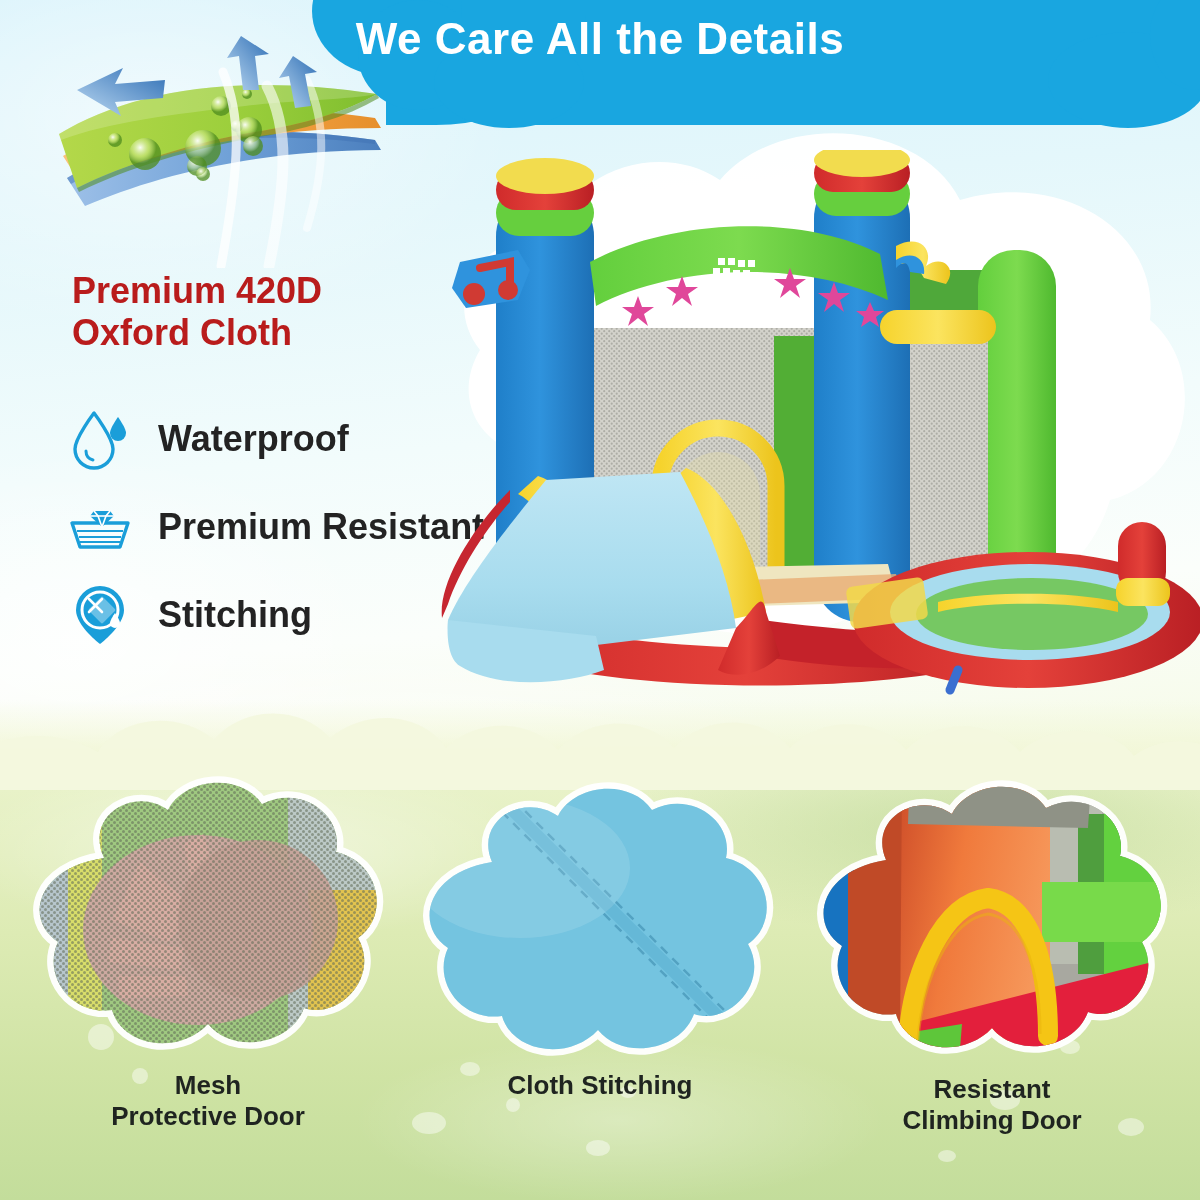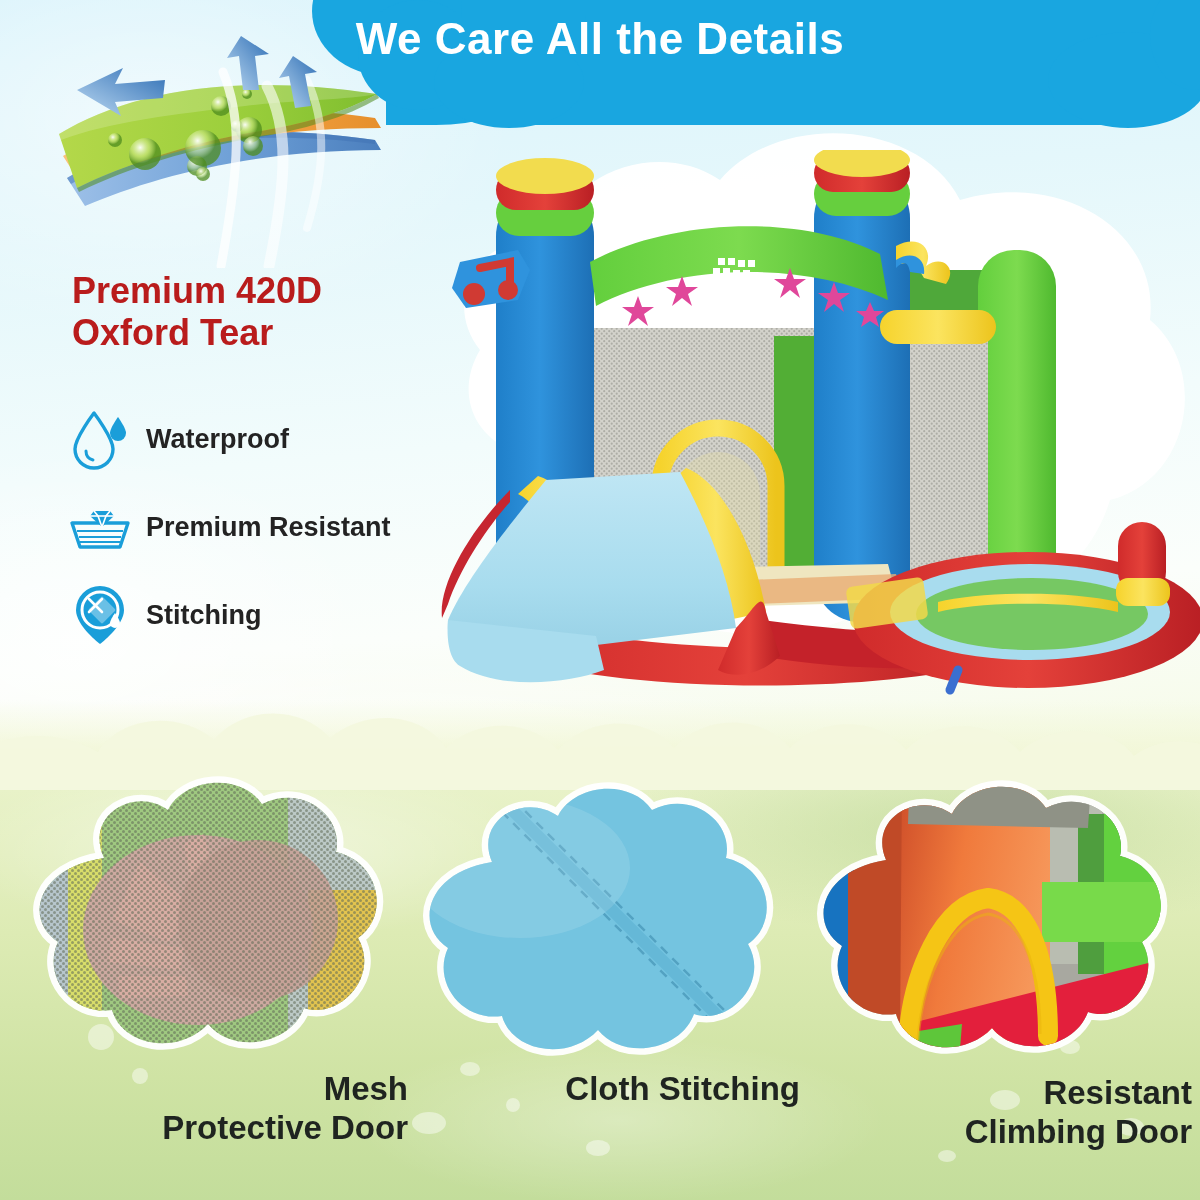--- a/index.html
+++ b/index.html
@@ -76,36 +76,36 @@
   
   .headline {
     position:absolute; left:72px; top:270px; width:330px; z-index:5;
     color:#b91c1c; font-size:36px; font-weight:bold; line-height:1.18;
     font-family:"Liberation Sans", sans-serif;
   }
   .features { position:absolute; left:68px; top:395px; width:420px; z-index:5; }
   .feature { display:flex; align-items:center; height:88px; }
   .feature .ficon { width:64px; height:64px; flex:0 0 64px; display:block; }
   .feature .flabel {
-    margin-left:14px; font-size:27px; font-weight:bold; color:#232323;
+    margin-left:26px; font-size:36px; font-weight:bold; color:#232323;
     font-family:"Liberation Sans", sans-serif; white-space:nowrap;
   }
 
   
   .product { position:absolute; left:418px; top:150px; width:790px; height:560px; z-index:5; }
 
   
   .cards { position:absolute; left:0; top:770px; width:1200px; height:430px; z-index:5; }
   .card { position:absolute; width:400px; }
   .card .cloudwrap { position:relative; width:400px; height:300px; }
   .card svg { display:block; }
   .cap {
     position:absolute; left:0; width:400px; top:300px;
-    text-align:right; color:#1f2420; font-weight:bold;
-    font-size:33px; line-height:1.18;
+    text-align:center; color:#1f2420; font-weight:bold;
+    font-size:26px; line-height:1.18;
     font-family:"Liberation Sans", sans-serif;
   }
   .cap span { display:block; }
 </style>
 </head>
 <body>
 
 <div class="page">
 
   <div class="sky"></div>
@@ -200,21 +200,21 @@
     <path d="M222,58 C244,100 242,150 224,238" stroke="#ffffff" stroke-width="11" fill="none" opacity=".6" stroke-linecap="round"></path>
     <path d="M262,52 C282,96 280,140 262,200" stroke="#ffffff" stroke-width="8" fill="none" opacity=".5" stroke-linecap="round"></path>
 
     <path d="M32,62 L78,40 L70,56 L120,52 L118,70 L70,74 L76,88 Z" fill="url(#gArrow)"></path>
     <path d="M196,8 L224,26 L210,28 L214,62 L198,62 L194,28 L182,30 Z" fill="url(#gArrow)"></path>
     <path d="M248,28 L272,44 L260,46 L266,78 L250,80 L244,48 L234,50 Z" fill="url(#gArrow)"></path>
   </svg>
 
   <div class="headline">
     <div>Premium 420D</div>
-    <div>Oxford Tear</div>
+    <div>Oxford Cloth</div>
   </div>
 
   <div class="features">
 
     <div class="feature">
       <svg class="ficon" viewBox="0 0 64 64">
         <path d="M26,6 C26,6 7,31 7,42 A19,19 0 0 0 45,42 C45,31 26,6 26,6 Z" fill="none" stroke="#1a9ed9" stroke-width="3.4" stroke-linejoin="round"></path>
         <path d="M18,44 C18,49 21,52 25,53" fill="none" stroke="#1a9ed9" stroke-width="3" stroke-linecap="round"></path>
         <path d="M50,10 C50,10 42,21 42,26 A8,8 0 0 0 58,26 C58,21 50,10 50,10 Z" fill="#1a9ed9"></path>
       </svg>

